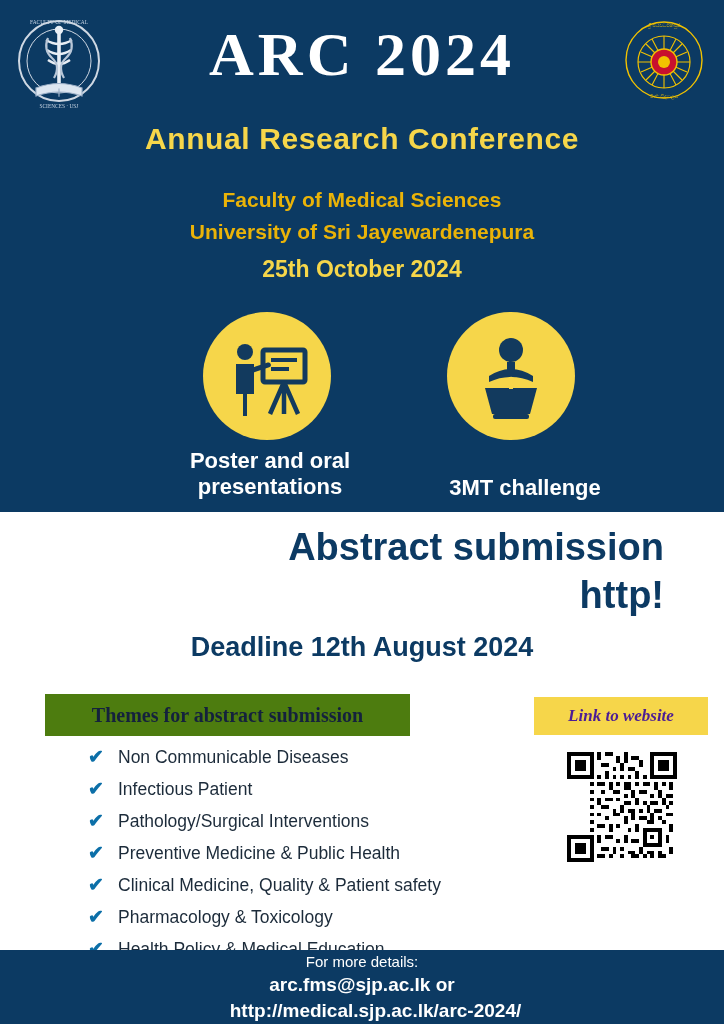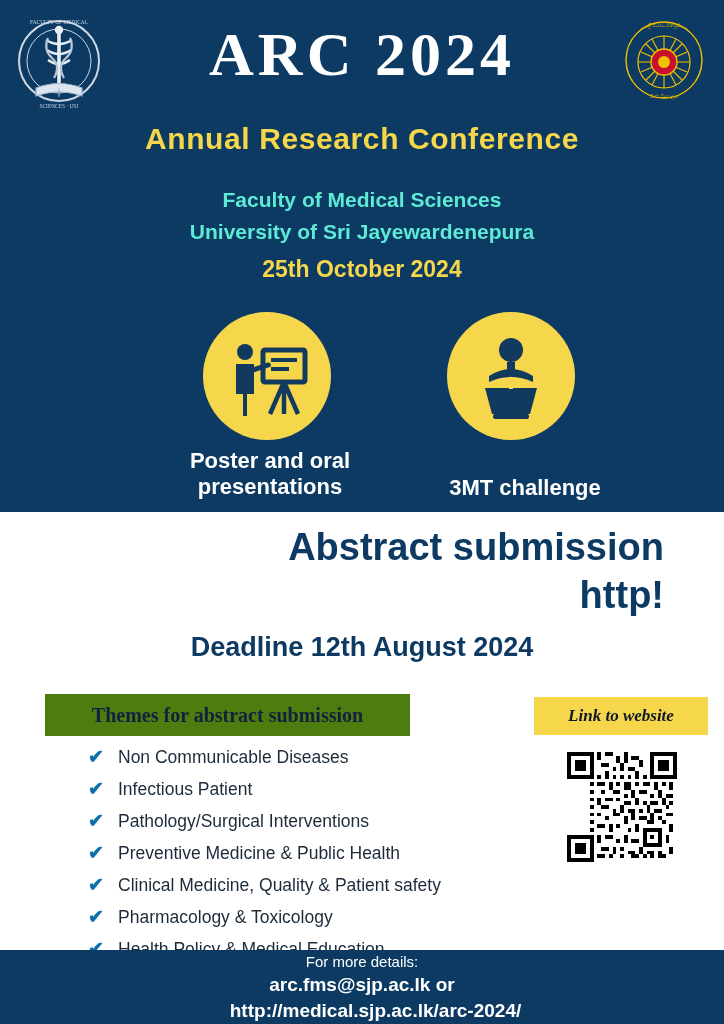--- a/index.html
+++ b/index.html
@@ -60,21 +60,21 @@
     font-size: 30px;
     font-weight: bold;
     letter-spacing: 0.6px;
   }
 
   .faculty {
     position: absolute;
     left: 0; top: 184px;
     width: 724px;
     text-align: center;
-    color: #5eead4;
+    color: #eab308;
     font-size: 21px;
     font-weight: bold;
     line-height: 1.5;
   }
 
   .conf-date {
     position: absolute;
     left: 0; top: 256px;
     width: 724px;
     text-align: center;
@@ -188,21 +188,21 @@
 
   
   .link-banner {
     position: absolute;
     left: 534px; top: 697px;
     width: 174px; height: 38px;
     background: #f6d64a;
     display: flex;
     align-items: center;
     justify-content: center;
-    color: #0f172a;
+    color: #4c1d95;
     font-family: "Liberation Serif", serif;
     font-style: italic;
     font-weight: bold;
     font-size: 17px;
   }
   .qr {
     position: absolute;
     left: 567px; top: 752px;
     width: 110px; height: 110px;
     background: #ffffff;

